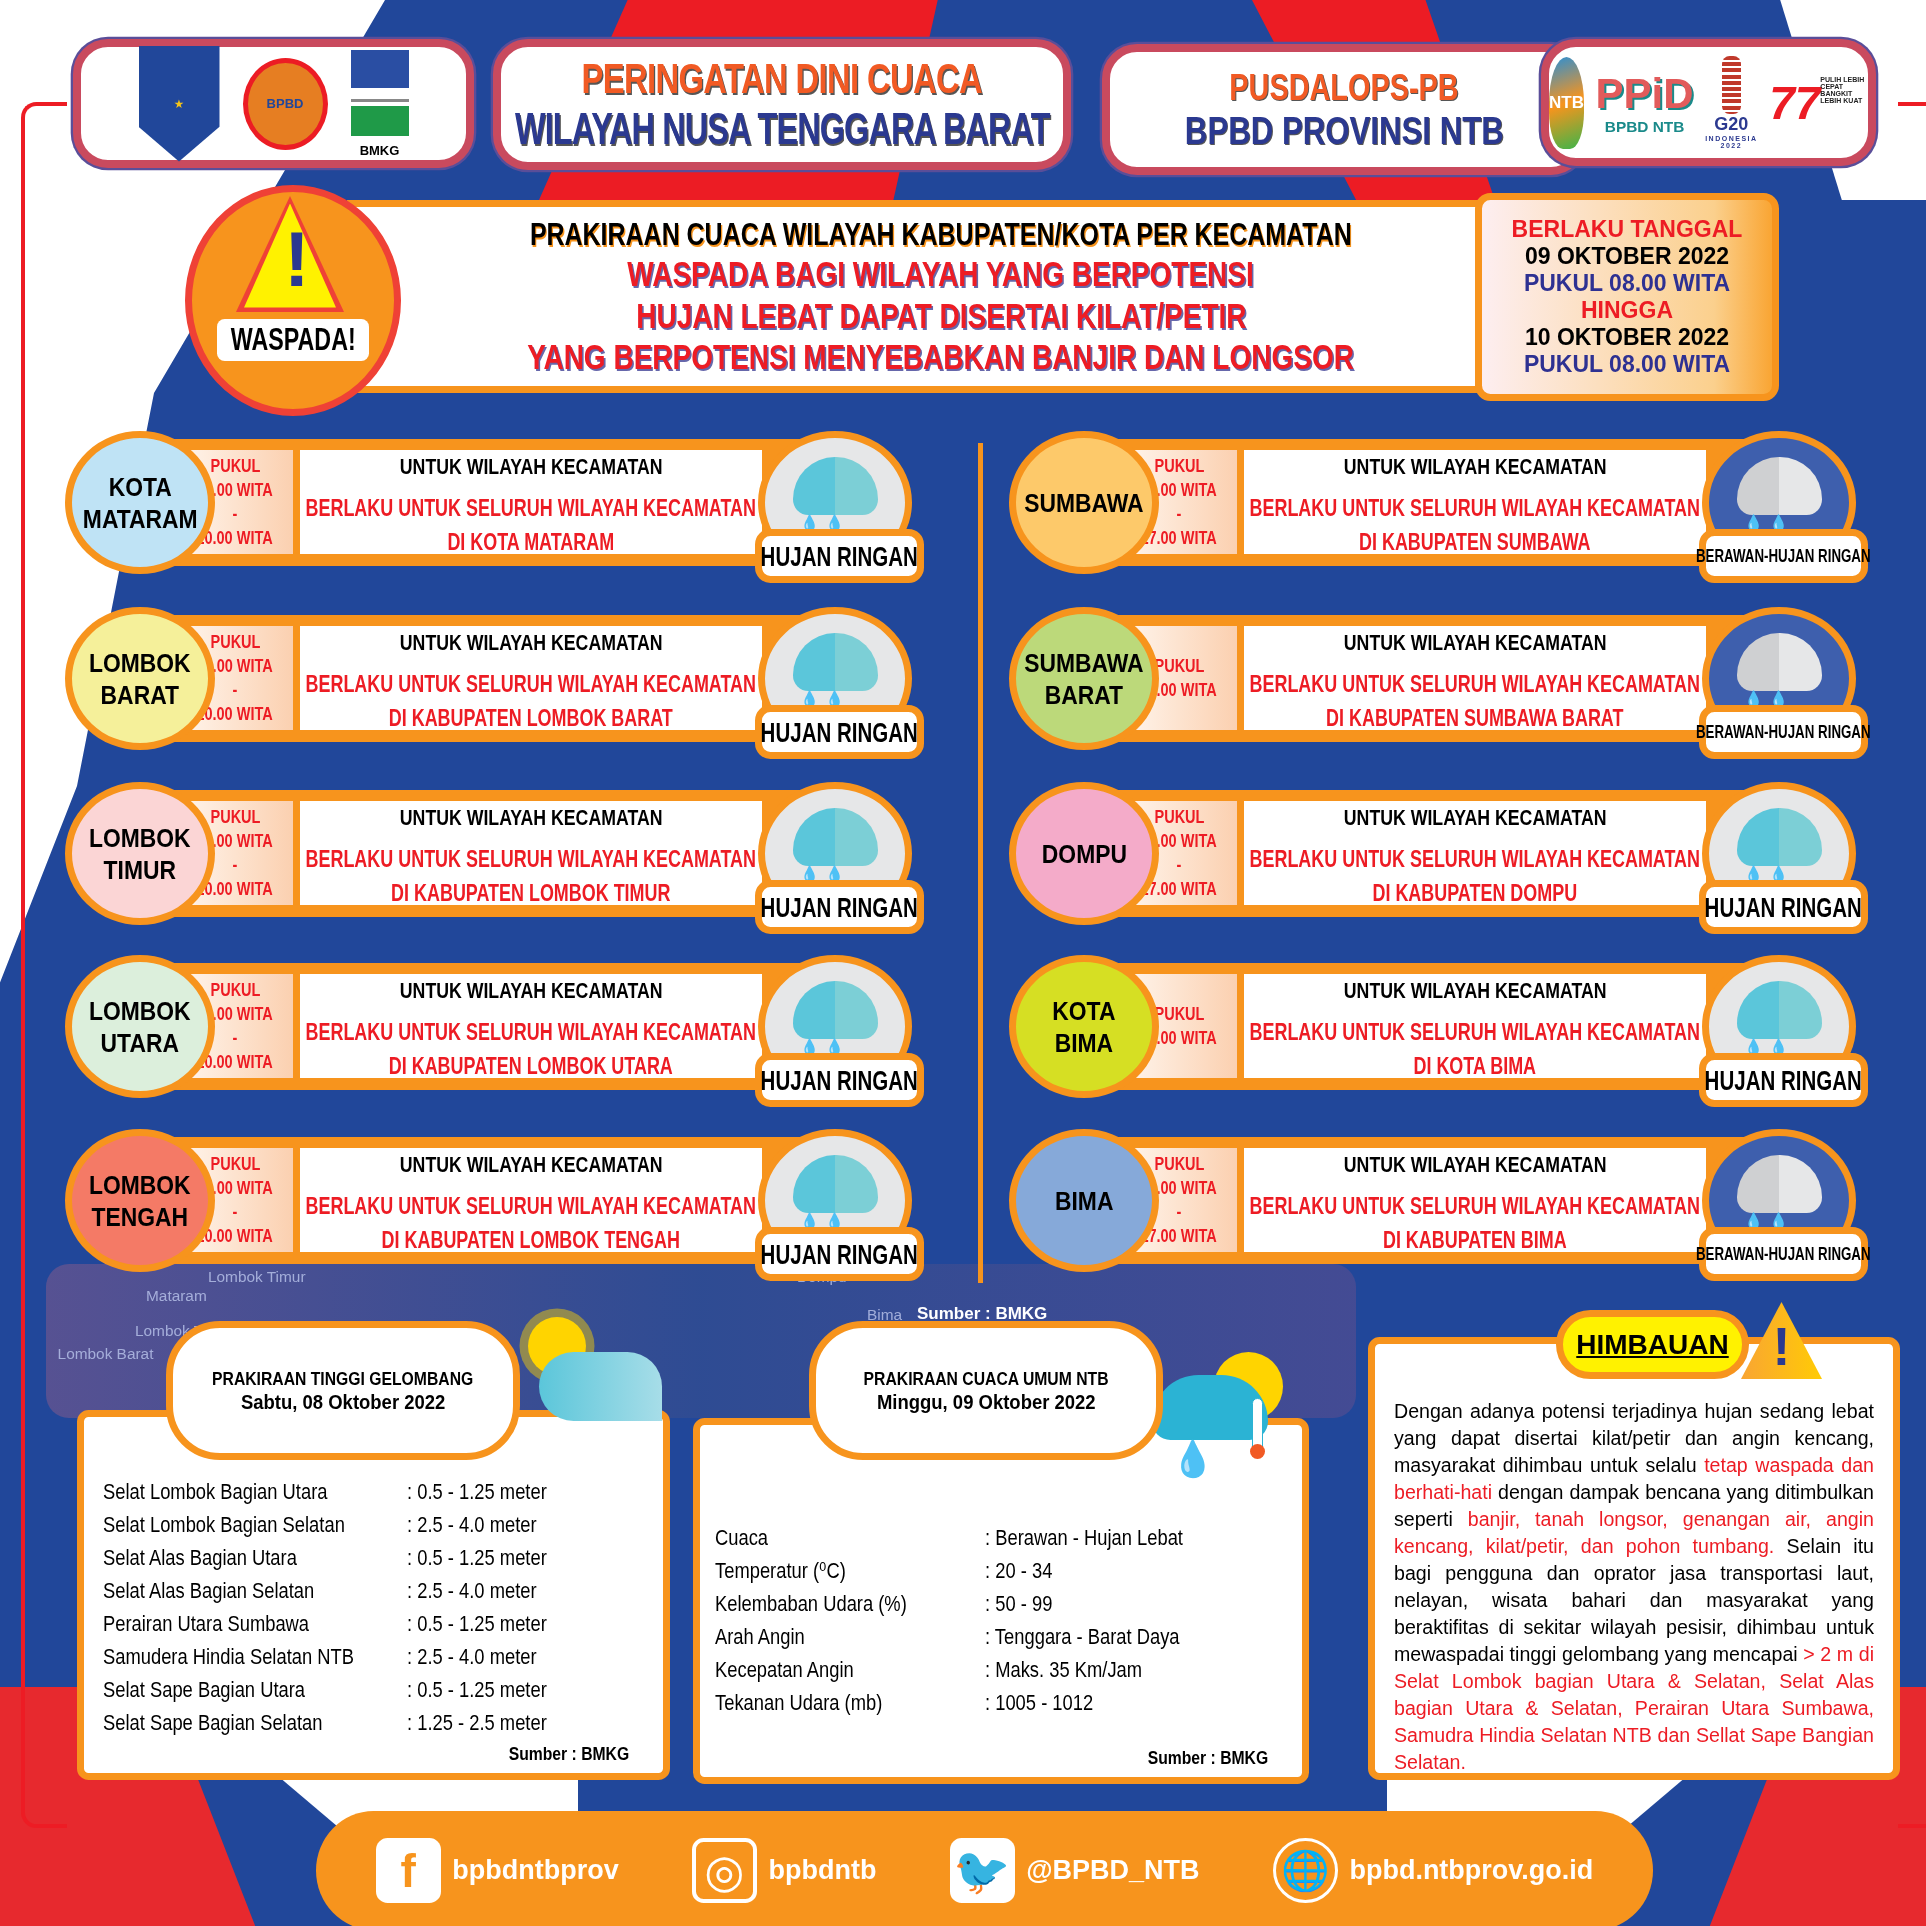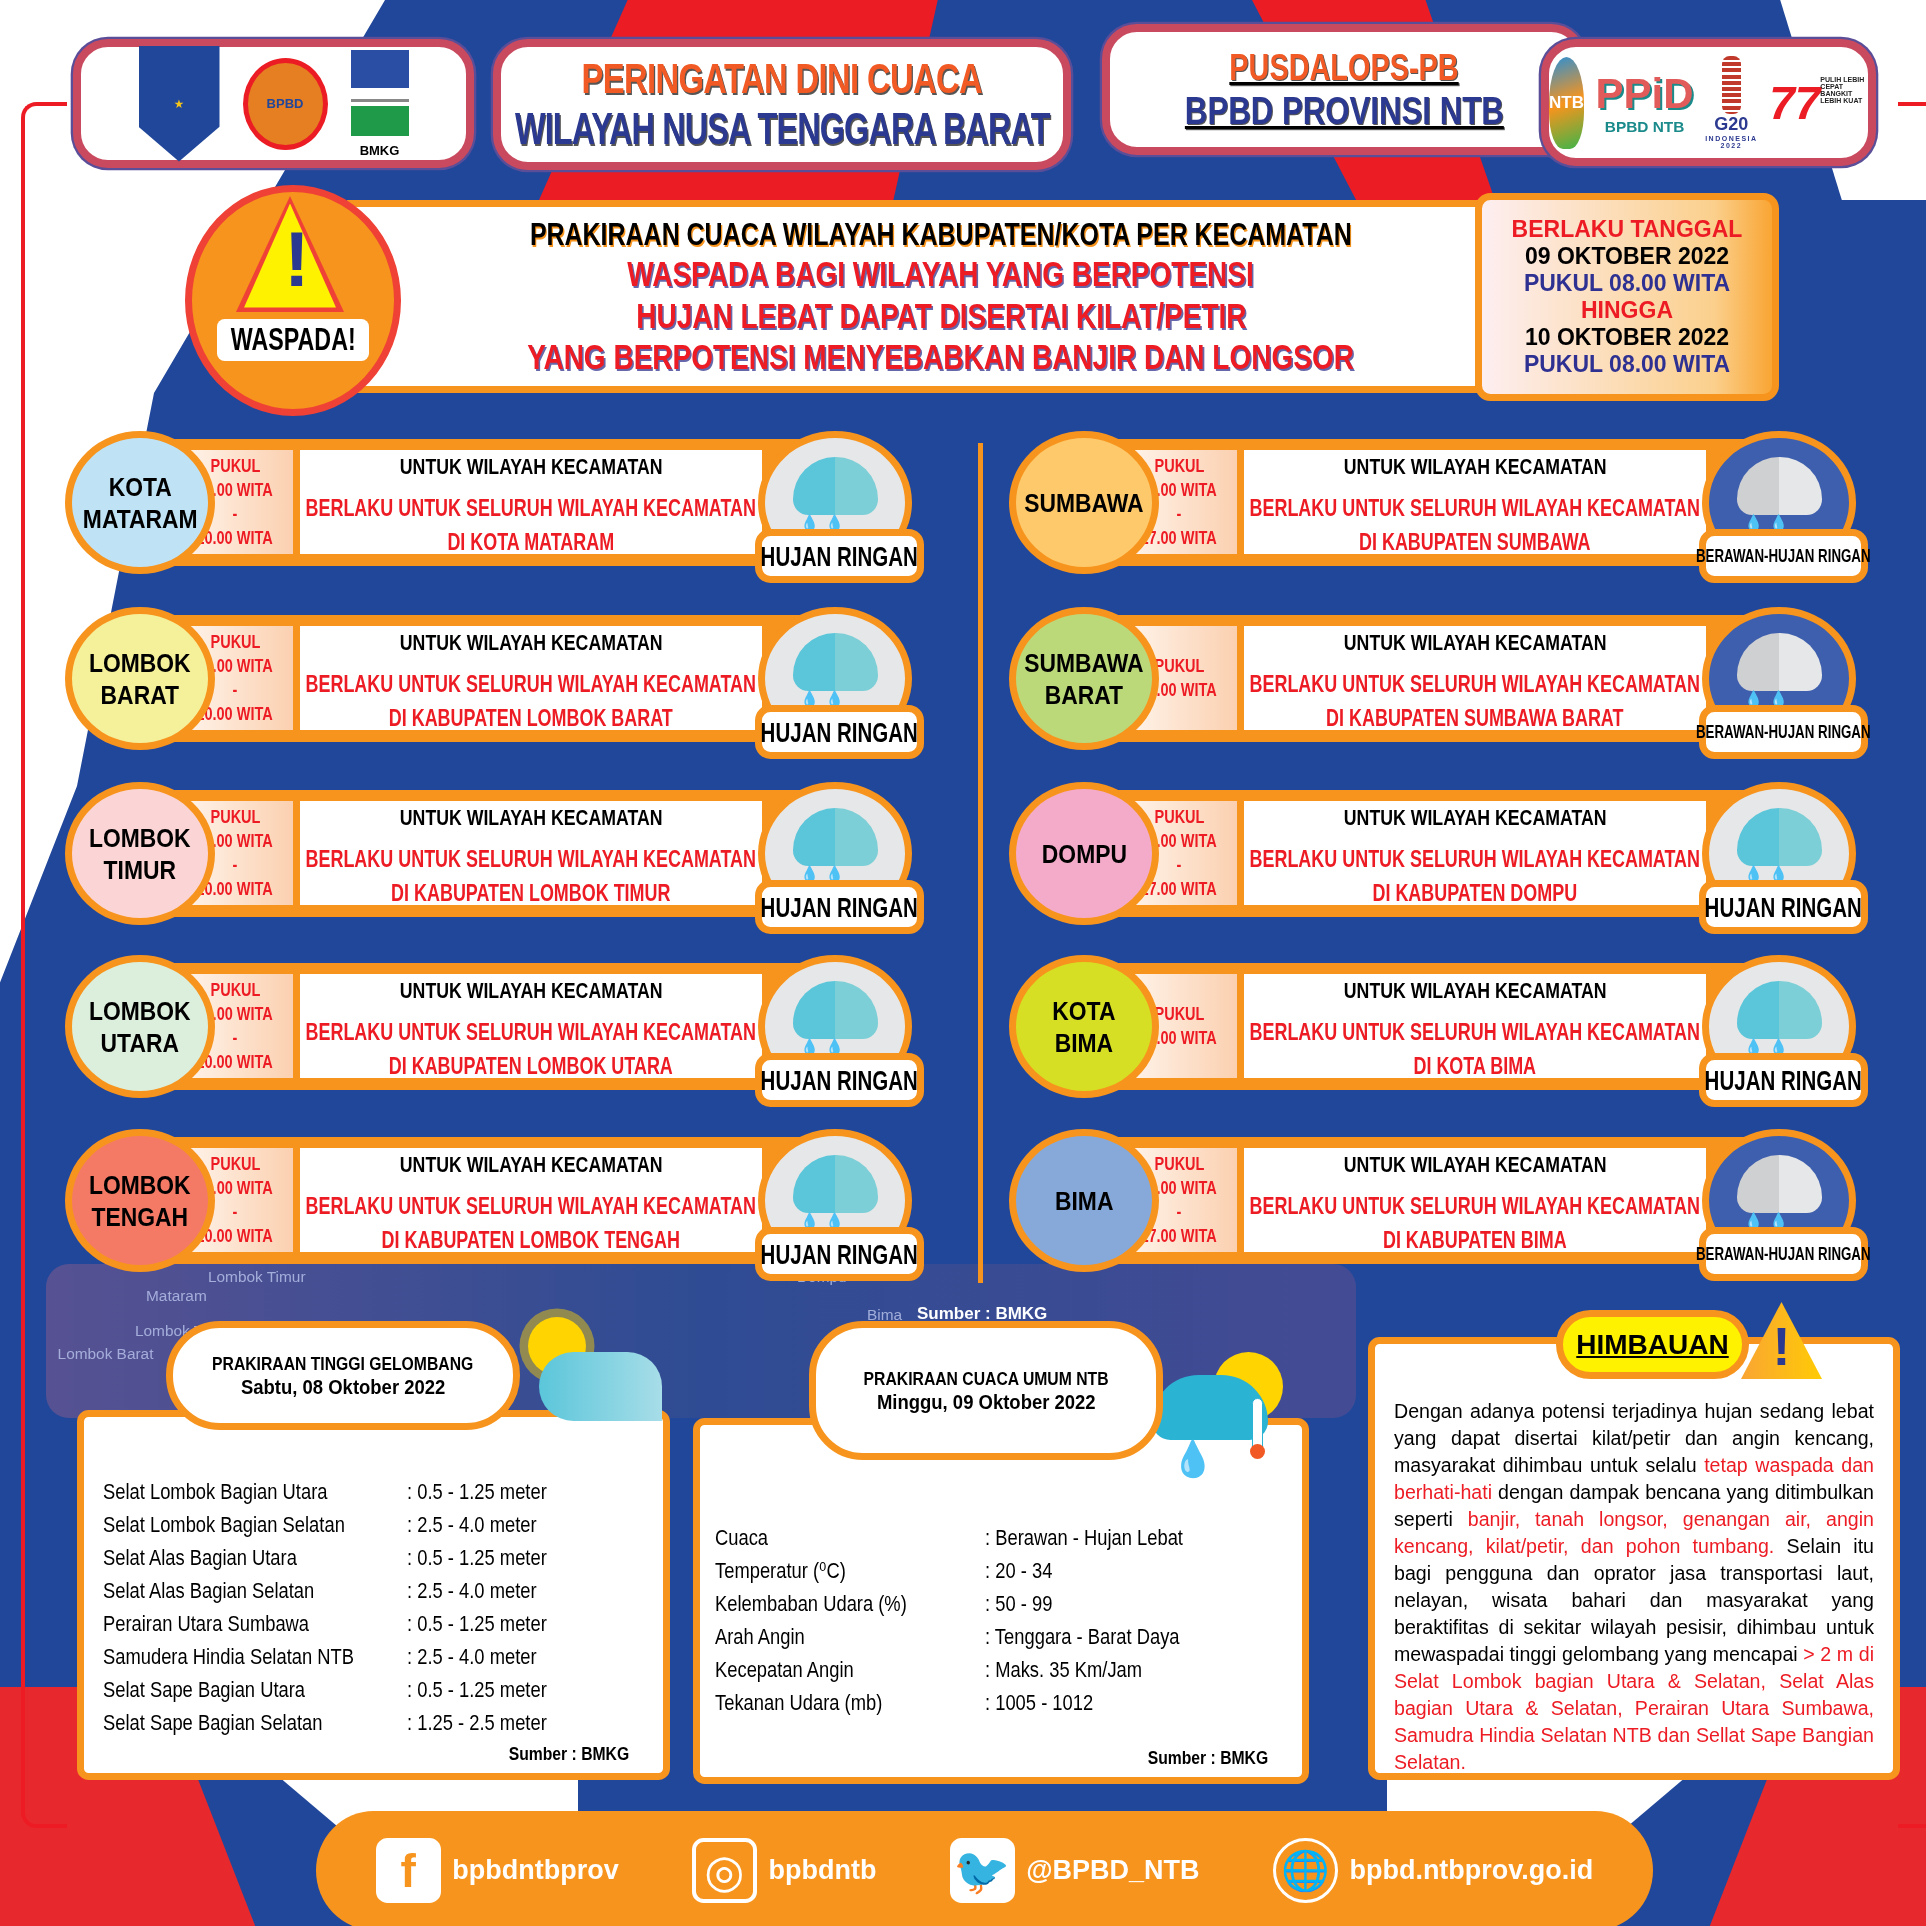--- a/index.html
+++ b/index.html
@@ -30,21 +30,21 @@
 
   .frame-line { position: absolute; border: 4.6px solid #ffffff; border-radius: 15.4px; }
   .frame-left { left: 21px; top: 102px; width: 46px; height: 1726px; border-right: none; border-top-right-radius: 0; border-bottom-right-radius: 0; border-color: #ed1c24; }
   .frame-right { right: 21px; top: 102px; width: 46px; height: 1726px; border-left: none; border-top-left-radius: 0; border-bottom-left-radius: 0; border-color: #ed1c24; }
 
   
   .header-pill { position: absolute; background: #fff; border-radius: 35px; border: 8.5px solid #c94a5e;
     box-shadow: 0 0 0 2.3px #5a4e99; display: flex; align-items: center; justify-content: center; }
   .logos-left { left: 73px; top: 39px; width: 401px; height: 129px; gap: 23px; }
   .title-pill { left: 493px; top: 39px; width: 578px; height: 131px; flex-direction: column; }
-  .pusdalops-pill { left: 1102px; top: 24px; width: 484px; height: 131px; flex-direction: column; text-decoration: underline; }
+  .pusdalops-pill { left: 1102px; top: 44px; width: 484px; height: 131px; flex-direction: column; }
   .logos-right { left: 1541px; top: 39px; width: 335px; height: 127px; gap: 11.6px; }
   .logo-emblem { width: 81px; height: 116px; background: #21479a; clip-path: polygon(0 0, 100% 0, 100% 70%, 50% 100%, 0 70%);
     display: flex; align-items: center; justify-content: center; color: #f5c518; font-size: 11.6px; }
   .logo-circle { width: 85px; height: 92px; border-radius: 50%; background: #e67e22; border: 5.4px solid #ec1c24;
     display: flex; align-items: center; justify-content: center; color: #21479a; font-weight: bold; font-size: 13px; }
   .logo-bmkg { width: 58px; height: 108px; display: flex; flex-direction: column; align-items: center; justify-content: flex-end; font-weight: bold; font-size: 13px;
     background: linear-gradient(#2a4ea3 0 35%, #fff 35% 45%, #888 45% 48%, #fff 48% 52%, #1f9a48 52% 80%, #fff 80%); }
   .logo-bmkg span { background: #fff; width: 100%; text-align: center; }
   .title-line1 { color: #f15a24; font-size: 42px; font-weight: bold; letter-spacing: -0.8px; text-shadow: 1.5px 1.5px 0 #555; transform: scaleX(0.78); }
   .title-line2 { color: #2b3990; font-size: 45px; font-weight: bold; letter-spacing: -1.2px; text-shadow: 1.5px 1.5px 0 #555; transform: scaleX(0.72); white-space: nowrap; }
@@ -115,21 +115,21 @@
 
   
   .info-box { position: absolute; background: #fff; border: 7px solid #f7941d; border-radius: 11.6px; }
   .info-title-pill { position: absolute; background: #fff; border: 7px solid #f7941d; border-radius: 54px; display: flex; flex-direction: column; align-items: center; justify-content: center; font-weight: bold; color: #000; z-index: 2; }
   .info-title-pill .l1 { font-size: 18.5px; transform: scaleX(0.85); white-space: nowrap; }
   .info-title-pill .l2 { font-size: 21px; transform: scaleX(0.88); white-space: nowrap; }
   .info-row { display: flex; font-size: 21.6px; color: #000; line-height: 33px; white-space: nowrap; }
   .info-row .lbl { display:inline-block; transform-origin: left; transform: scaleX(0.85); }
   .info-row .val { display:inline-block; transform-origin: left; transform: scaleX(0.85); }
   .gel-box { left: 77px; top: 1410px; width: 593px; height: 370px; padding: 58px 0 0 19px; }
-  .gel-title { left: 166px; top: 1321px; width: 354px; height: 109px; }
+  .gel-title { left: 166px; top: 1321px; width: 354px; height: 139px; }
   .gel-row .lbl { width: 304px; }
   .cuaca-box { left: 693px; top: 1418px; width: 616px; height: 366px; padding: 96px 0 0 15.4px; }
   .cuaca-title { left: 809px; top: 1321px; width: 354px; height: 139px; }
   .cuaca-row .lbl { width: 270px; }
   .sumber-box { position: absolute; right: 23px; bottom: 7.7px; font-weight: bold; font-size: 18.5px; color: #000; }
   .sumber-box span { display:inline-block; transform: scaleX(0.85); }
 
   .himb-box { left: 1368px; top: 1337px; width: 532px; height: 443px; padding: 54px 19px 17px 19px; }
   .himb-title { position: absolute; left: 1556px; top: 1310px; width: 193px; height: 69px; background: #fff200; border: 7px solid #f7941d; border-radius: 35px;
     display: flex; align-items: center; justify-content: center; font-weight: bold; font-size: 28px; color: #000; z-index: 2; text-decoration: underline; }

